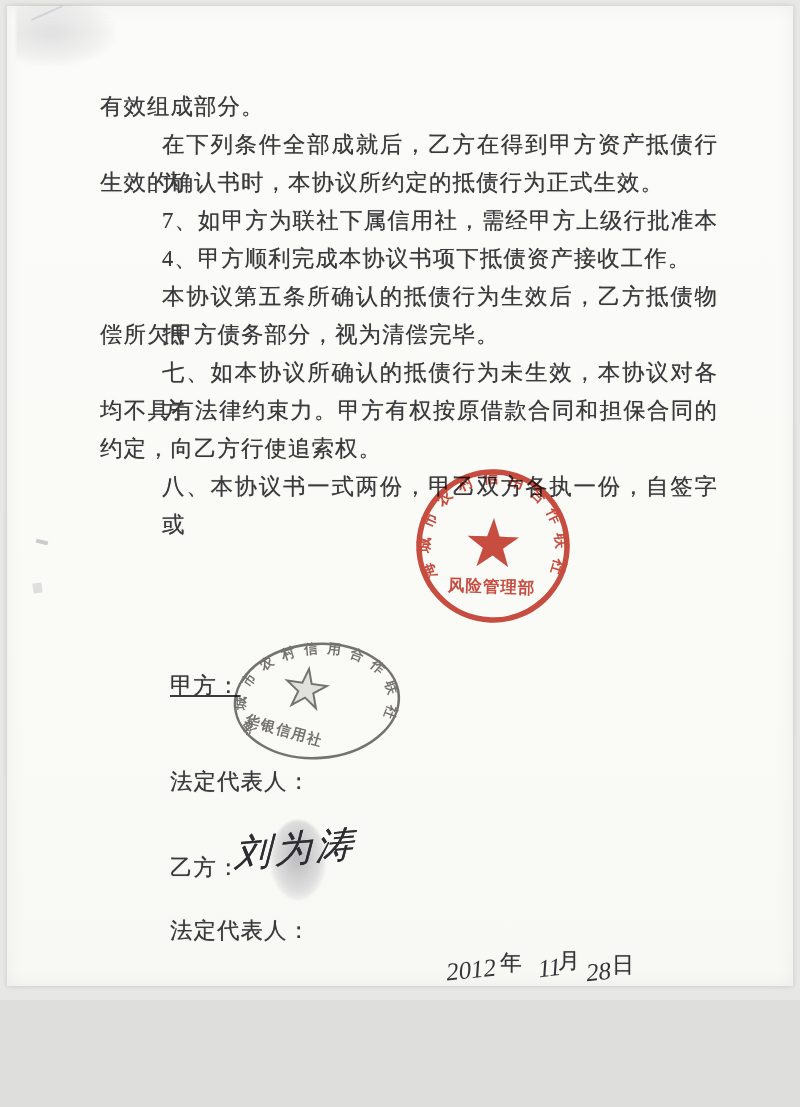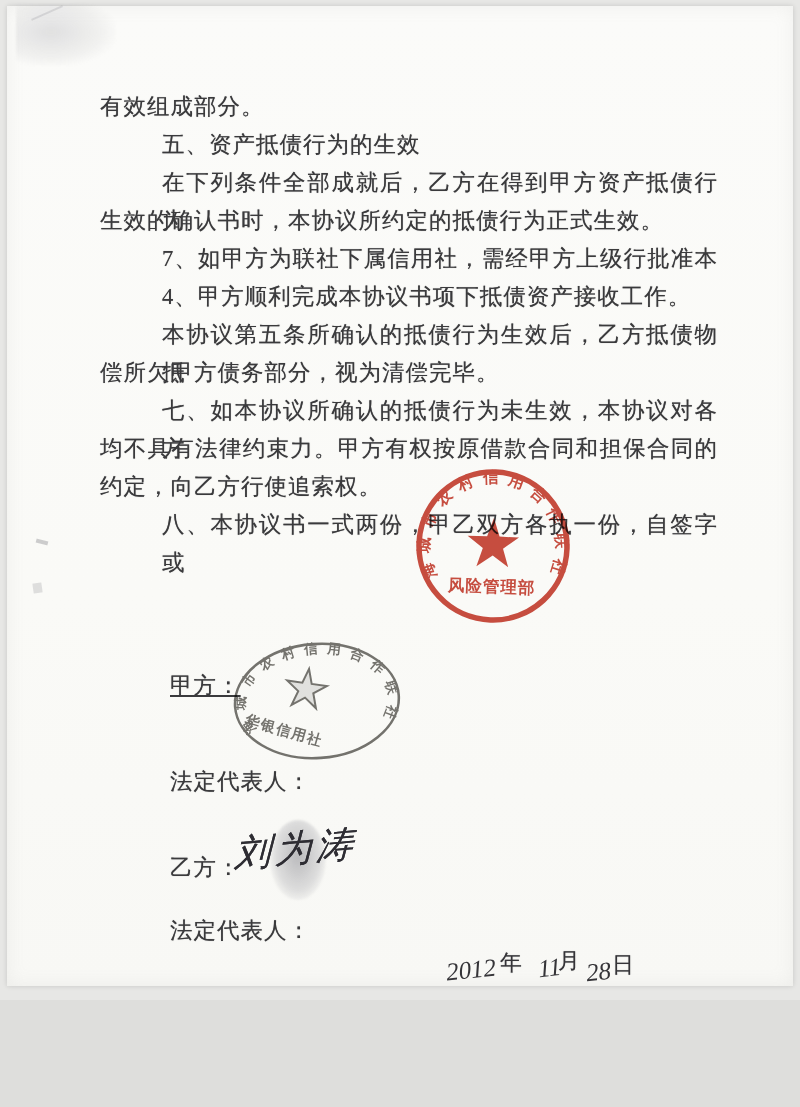--- a/index.html
+++ b/index.html
@@ -83,21 +83,20 @@
 <div class="scan">
   <div class="page"></div>
 
   <div class="smudge-topleft"></div>
   <div class="crease-topleft"></div>
   <div class="mark-left-1"></div>
   <div class="mark-left-2"></div>
 
   <div class="body-text">
     <div class="line">有效组成部分。</div>
-    <div class="line indent">五、资产抵债行为的生效</div>
     <div class="line indent justify">在下列条件全部成就后，乙方在得到甲方资产抵债行为</div>
     <div class="line">生效的确认书时，本协议所约定的抵债行为正式生效。</div>
     <div class="line indent justify">7、如甲方为联社下属信用社，需经甲方上级行批准本</div>
     <div class="line indent">4、甲方顺利完成本协议书项下抵债资产接收工作。</div>
     <div class="line indent justify">本协议第五条所确认的抵债行为生效后，乙方抵债物抵</div>
     <div class="line">偿所欠甲方债务部分，视为清偿完毕。</div>
     <div class="line indent justify">七、如本协议所确认的抵债行为未生效，本协议对各方</div>
     <div class="line justify">均不具有法律约束力。甲方有权按原借款合同和担保合同的</div>
     <div class="line">约定，向乙方行使追索权。</div>
     <div class="line indent justify">八、本协议书一式两份，甲乙双方各执一份，自签字或</div>

